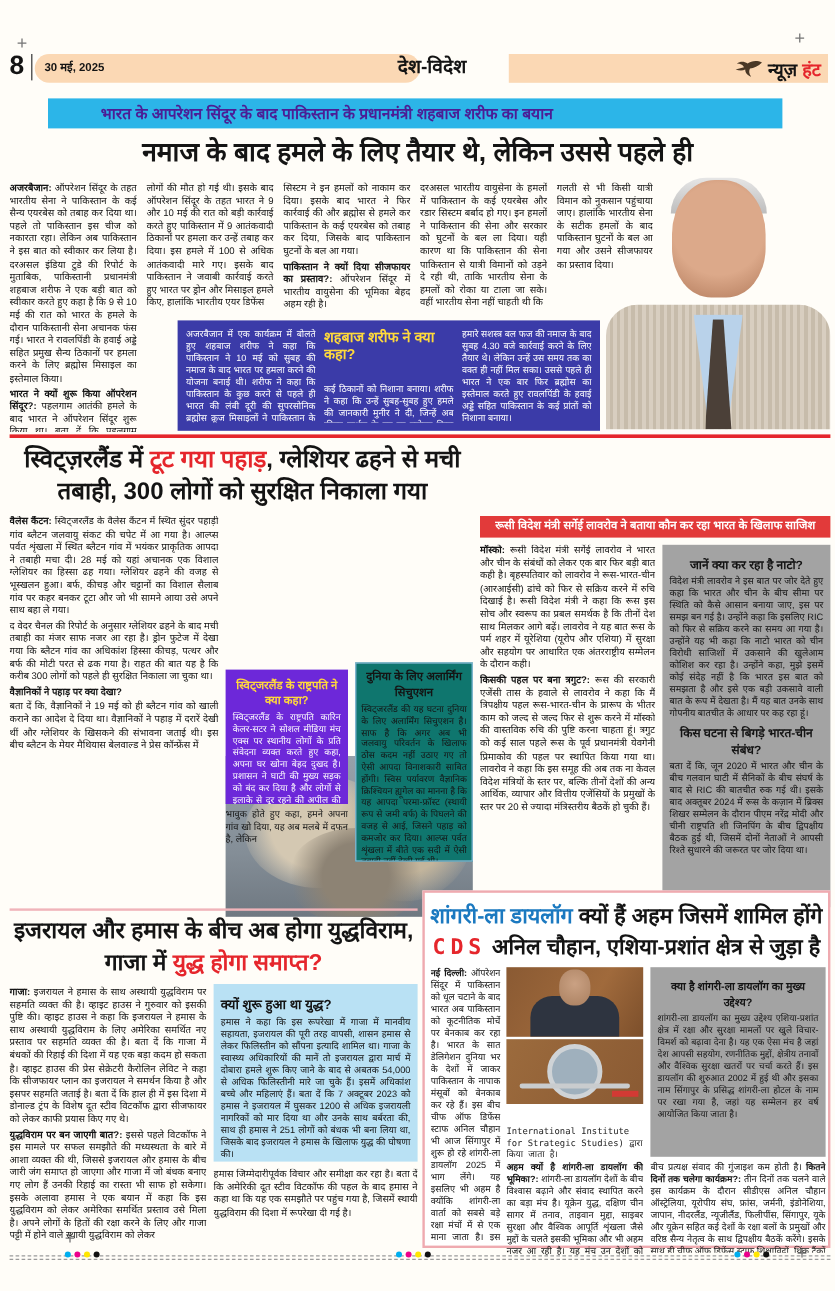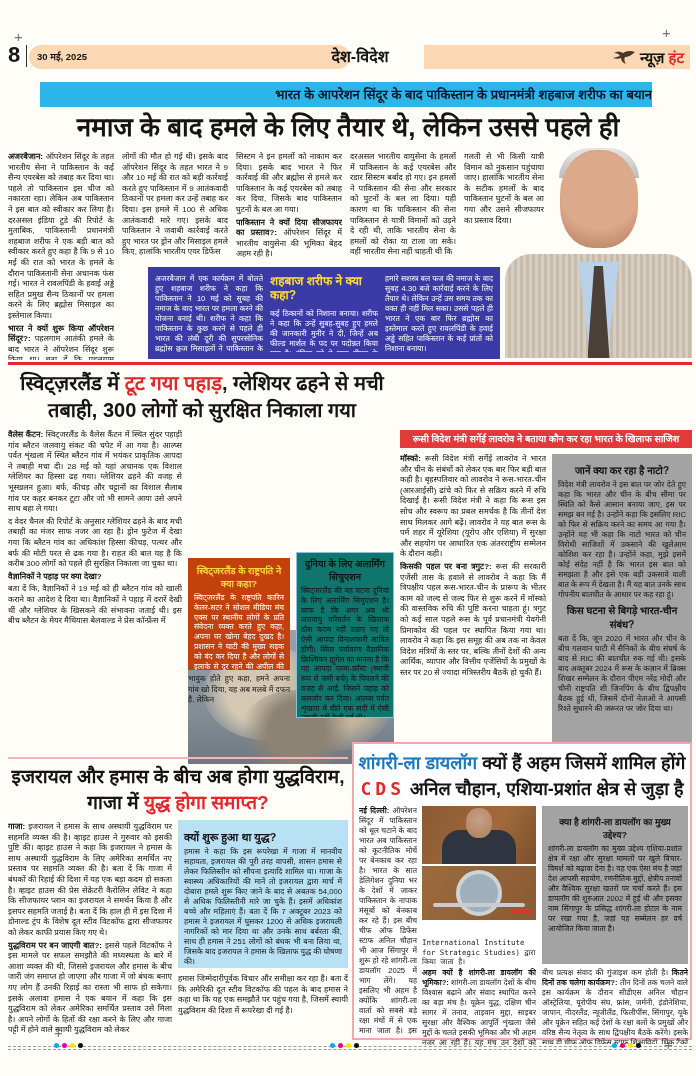--- a/index.html
+++ b/index.html
@@ -9,41 +9,41 @@
   .cross{position:absolute;color:#777;font-size:15px;font-weight:400;}
   .cross::before{content:"+";}
   
   .pageno{font-size:22px;font-weight:800;}
   .peachbar{background:#fbd8b4;}
   .datelabel{font-size:9.5px;font-weight:700;line-height:24px;padding-left:8px;}
   .sectiontitle{font-size:16px;font-weight:800;text-align:center;line-height:24px;}
   .brandwrap{display:flex;justify-content:flex-end;align-items:center;gap:4px;height:24px;padding-right:6px;}
   .brand{font-size:15px;font-weight:800;}
   .brand .red{color:#e5262c;}
-  .topicbanner{background:#2cb5e8;color:#0f172a;font-size:13px;font-weight:700;
-               text-align:right;line-height:25px;overflow:hidden;white-space:nowrap;}
+  .topicbanner{background:#2cb5e8;color:#4c1d95;font-size:13px;font-weight:700;
+               text-align:left;line-height:25px;overflow:hidden;white-space:nowrap;padding-left:44px;}
   
   .hl-lead{display:flex;justify-content:center;white-space:nowrap;overflow:hidden;
-           font-size:26px;font-weight:800;line-height:34px;}
+           font-size:22px;font-weight:800;line-height:34px;}
   .hl-lead .red,.red{color:#e5262c;}
   .hl2{font-size:20px;font-weight:800;line-height:27px;text-align:center;overflow:hidden;}
   .hl3{font-size:17.5px;font-weight:800;line-height:24px;text-align:center;overflow:hidden;}
   .mono{font-family:"DejaVu Sans Mono","Liberation Mono",monospace;}
   .blue{color:#1b79c0;}
   
   .bt{font-size:8px;line-height:10.6px;text-align:justify;overflow:hidden;margin:0;}
   .bt p{margin:0 0 2px 0;}
   .dl{font-weight:800;}
   .sub{font-weight:800;}
   
   .qpanel{background:#3b3ba8;color:#fff;display:flex;gap:7px;padding:7px;overflow:hidden;}
   .qpanel .qcol{flex:1;font-size:7.6px;line-height:10px;text-align:justify;overflow:hidden;}
-  .qtitle{color:#ffd93b;font-size:12px;font-weight:800;line-height:14px;margin-bottom:7px;text-align:left;}
-  
-  .darkbox{background:#c2410c;color:#fff;padding:6px;overflow:hidden;}
+  .qtitle{color:#ffd93b;font-size:12px;font-weight:800;line-height:14px;margin-bottom:18px;text-align:left;}
+  
+  .darkbox{background:#6d28d9;color:#fff;padding:6px;overflow:hidden;}
   .darkbox .t{color:#ffd93b;font-size:9.5px;font-weight:800;text-align:center;margin-bottom:3px;}
   .darkbox .b{font-size:7.5px;line-height:9.8px;text-align:justify;}
   .litebox{background:#a3a3a3;padding:6px;overflow:hidden;}
   .litebox .t{font-size:10px;font-weight:800;text-align:center;margin:3px 0 3px 0;}
   .litebox .b{font-size:7.7px;line-height:10px;text-align:justify;}
   .whitebox{background:#0f766e;border:1.5px solid #8fbede;padding:4px;overflow:hidden;}
   .whitebox .t{font-size:9.5px;font-weight:800;text-align:center;margin-bottom:3px;}
   .whitebox .b{font-size:7.5px;line-height:9.8px;text-align:justify;}
   .strap{background:#e23a3a;color:#fff;font-size:9.5px;font-weight:700;text-align:center;
          line-height:18px;overflow:hidden;white-space:nowrap;}

